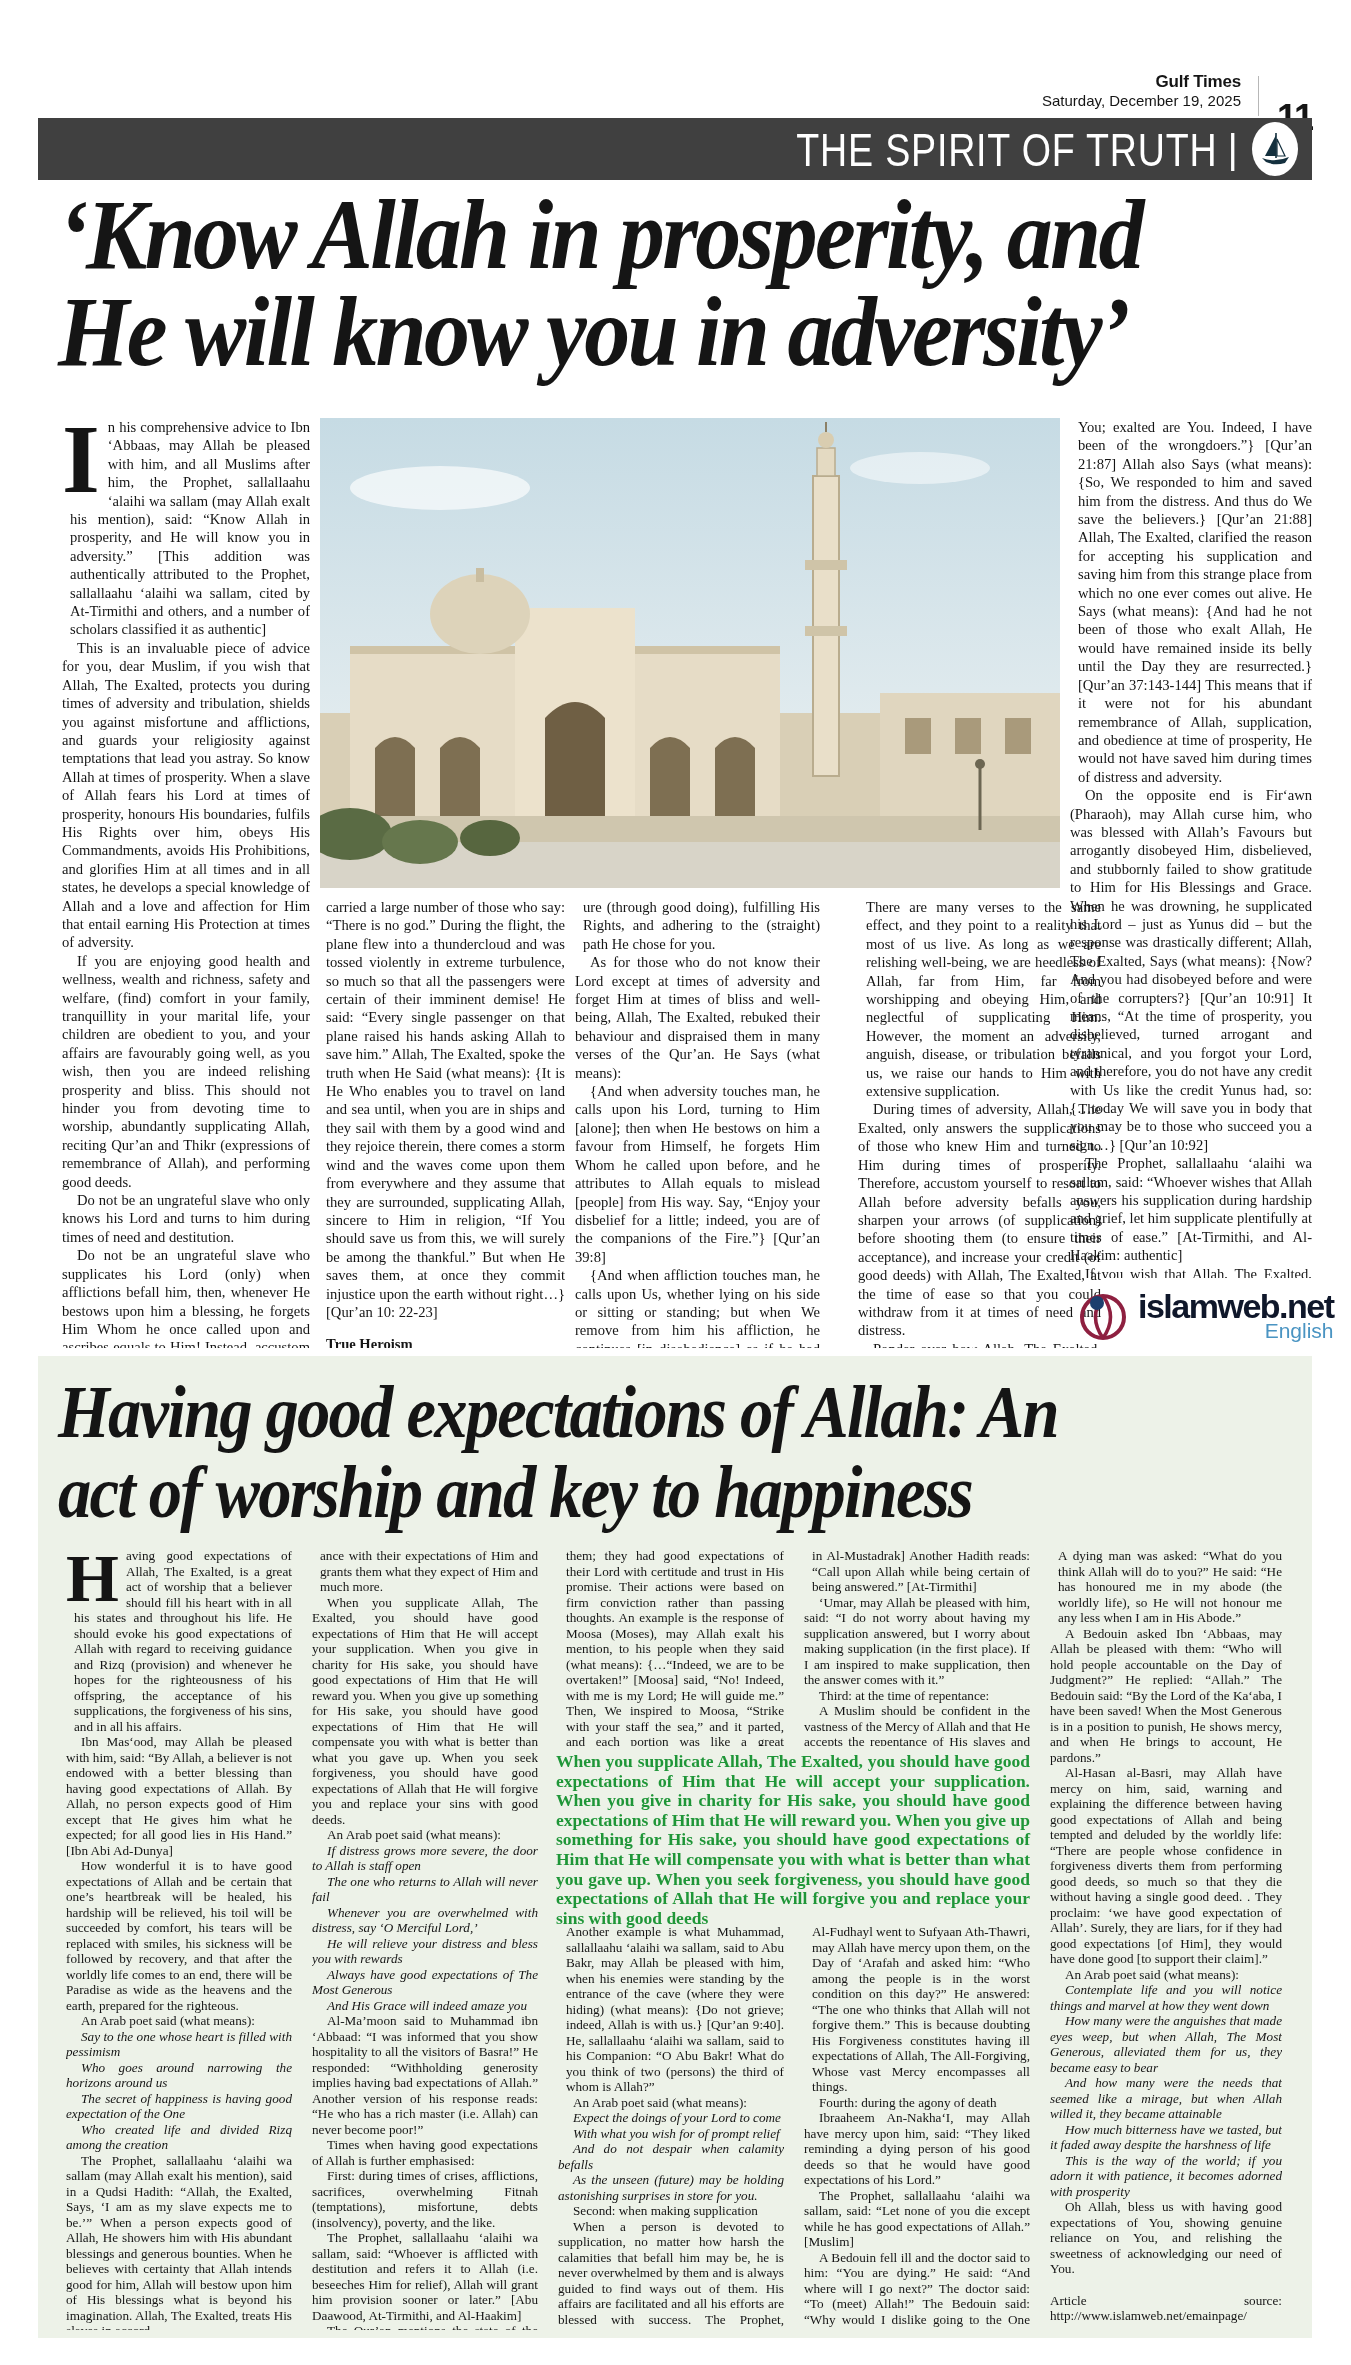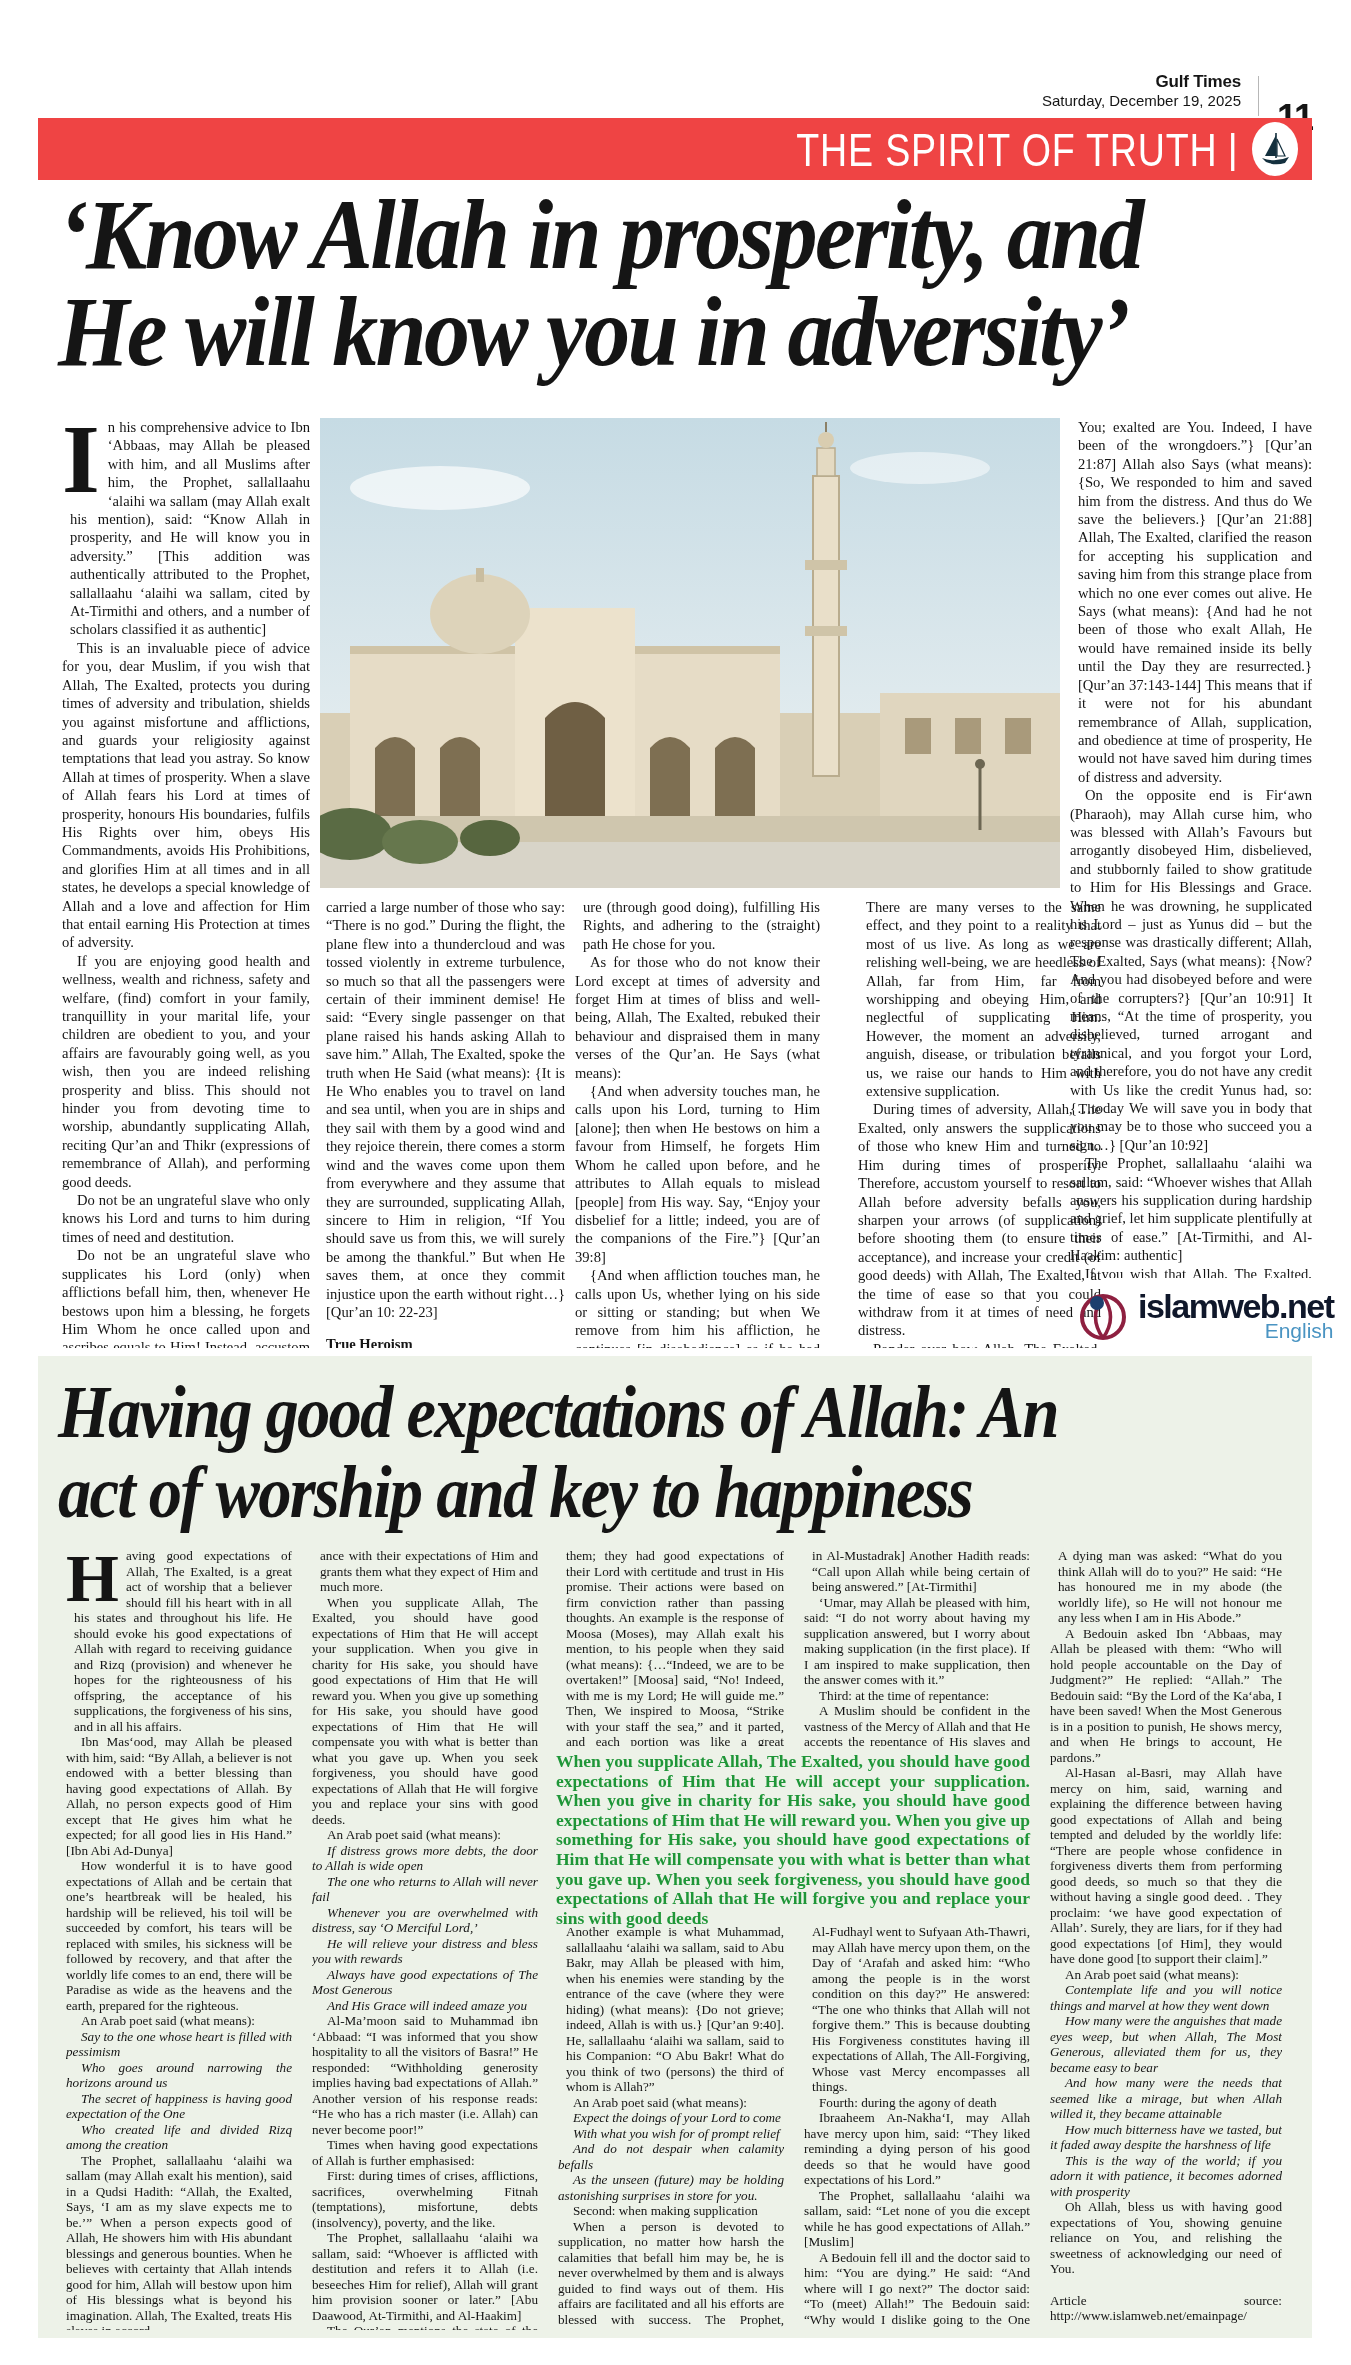--- a/index.html
+++ b/index.html
@@ -7,21 +7,21 @@
         font-family:"Liberation Serif",serif;color:#151515;}
   
   .masthead{position:absolute;top:72px;right:110px;text-align:right;line-height:1.15;
             font-family:"Liberation Sans",sans-serif;}
   .masthead .paper{font-weight:bold;font-size:17px;letter-spacing:-.2px;}
   .masthead .date{font-size:15px;}
   .mast-rule{position:absolute;top:76px;right:92px;width:1px;height:40px;background:#b7b7b7;}
   .pagenum{position:absolute;top:68px;right:38px;font-family:"Liberation Sans",sans-serif;
            font-weight:bold;font-size:36px;letter-spacing:-1px;margin-top:29px;}
   
-  .banner{position:absolute;left:38px;top:118px;width:1274px;height:62px;background:#ef4444;
+  .banner{position:absolute;left:38px;top:118px;width:1274px;height:62px;background:#404040;
           display:flex;align-items:center;justify-content:flex-end;padding-right:14px;box-sizing:border-box;}
   .banner-title{color:#fff;font-family:"Liberation Sans",sans-serif;font-size:47px;
                 transform:scaleX(.80);transform-origin:right center;white-space:nowrap;
                 letter-spacing:1px;font-weight:400;}
   .banner-sep{color:#fff;font-size:40px;font-weight:300;margin:0 14px 0 10px;font-family:"Liberation Sans",sans-serif;}
   .dhow-wrap{width:46px;height:54px;background:#fff;border-radius:50%;display:flex;
              align-items:center;justify-content:center;flex:0 0 auto;}
   
   .head1{position:absolute;left:58px;top:186px;width:1280px;}
   .head1 .hl{font-style:italic;font-weight:bold;font-size:100px;line-height:97px;
@@ -203,21 +203,21 @@
         <p class="para i">The secret of happiness is having good expectation of the One</p>
         <p class="para i">Who created life and divided Rizq among the creation</p>
         <p class="para n">The Prophet, sallallaahu ‘alaihi wa sallam (may Allah exalt his mention), said in a Qudsi Hadith: “Allah, the Exalted, Says, ‘I am as my slave expects me to be.’” When a person expects good of Allah, He showers him with His abundant blessings and generous bounties. When he believes with certainty that Allah intends good for him, Allah will bestow upon him of His blessings what is beyond his imagination. Allah, The Exalted, treats His slaves in accord-</p>
       </div>
   </div>
   <div class="col a2" style="left:312px;top:1548px;width:226px;height:782px;">
     <div>
         <p class="para f">ance with their expectations of Him and grants them what they expect of Him and much more.</p>
         <p class="para n">When you supplicate Allah, The Exalted, you should have good expectations of Him that He will accept your supplication. When you give in charity for His sake, you should have good expectations of Him that He will reward you. When you give up something for His sake, you should have good expectations of Him that He will compensate you with what is better than what you gave up. When you seek forgiveness, you should have good expectations of Allah that He will forgive you and replace your sins with good deeds.</p>
         <p class="para n">An Arab poet said (what means):</p>
-        <p class="para i">If distress grows more debts, the door to Allah is wide open</p>
+        <p class="para i">If distress grows more severe, the door to Allah is staff open</p>
         <p class="para i">The one who returns to Allah will never fail</p>
         <p class="para i">Whenever you are overwhelmed with distress, say ‘O Merciful Lord,’</p>
         <p class="para i">He will relieve your distress and bless you with rewards</p>
         <p class="para i">Always have good expectations of The Most Generous</p>
         <p class="para i">And His Grace will indeed amaze you</p>
         <p class="para n">Al-Ma’moon said to Muhammad ibn ‘Abbaad: “I was informed that you show hospitality to all the visitors of Basra!” He responded: “Withholding generosity implies having bad expectations of Allah.” Another version of his response reads: “He who has a rich master (i.e. Allah) can never become poor!”</p>
         <p class="para n">Times when having good expectations of Allah is further emphasised:</p>
         <p class="para n">First: during times of crises, afflictions, sacrifices, overwhelming Fitnah (temptations), misfortune, debts (insolvency), poverty, and the like.</p>
         <p class="para n">The Prophet, sallallaahu ‘alaihi wa sallam, said: “Whoever is afflicted with destitution and refers it to Allah (i.e. beseeches Him for relief), Allah will grant him provision sooner or later.” [Abu Daawood, At-Tirmithi, and Al-Haakim]</p>
         <p class="para n">The Qur’an mentions the state of the Prophets when harsh adversities befell</p>

